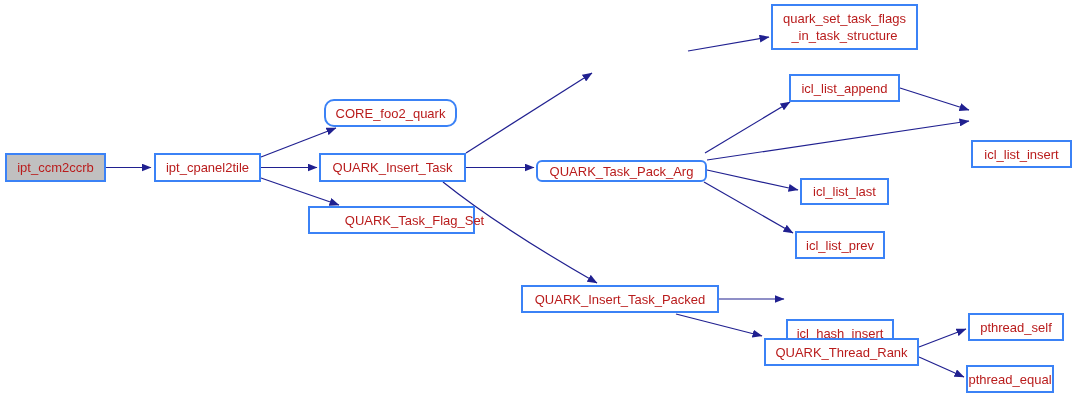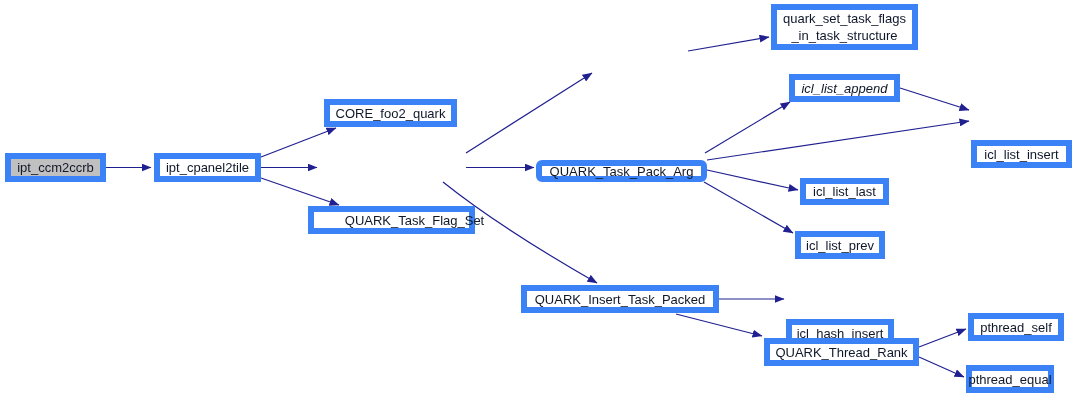--- a/index.html
+++ b/index.html
@@ -18,23 +18,23 @@
   .edges {
     position: absolute;
     left: 0;
     top: 0;
     width: 1080px;
     height: 400px;
   }
   .node {
     position: absolute;
     box-sizing: border-box;
-    border: 6px solid #3b82f6;
+    border: 2px solid #3b82f6;
     background: #ffffff;
-    color: #0f172a;
+    color: #b91c1c;
     font-size: 13px;
     line-height: 17px;
     display: flex;
     align-items: center;
     justify-content: center;
     text-align: center;
     white-space: pre-line;
     cursor: pointer;
   }
   .node.highlight {
@@ -71,30 +71,31 @@
       <line x1="676" y1="314" x2="762" y2="336" marker-end="url(#arrow)"></line>
       <line x1="919" y1="347" x2="966" y2="329" marker-end="url(#arrow)"></line>
       <line x1="919" y1="357" x2="964" y2="377" marker-end="url(#arrow)"></line>
     </g>
   </svg>
 
   <div class="node highlight" style="left:5px; top:153px; width:101px; height:29px;">ipt_ccm2ccrb</div>
 
   <div class="node" style="left:154px; top:153px; width:107px; height:29px;">ipt_cpanel2tile</div>
 
-  <div class="node" style="left:324px; top:99px; width:133px; height:28px;">CORE_foo2_quark</div>
+  <div class="node" style="left:324px; top:99px; width:133px; height:28px;border-radius:10px;">CORE_foo2_quark</div>
 
+  <div class="node" style="left:319px; top:153px; width:147px; height:29px;">QUARK_Insert_Task</div>
 
   <div class="node" style="left:308px; top:206px; width:167px; height:28px;padding-left:46px;">QUARK_Task_Flag_Set</div>
 
 
   <div class="node" style="left:771px; top:4px; width:147px; height:46px;">quark_set_task_flags
 _in_task_structure</div>
 
-  <div class="node" style="left:789px; top:74px; width:111px; height:28px;font-style:italic;">icl_list_append</div>
+  <div class="node" style="left:789px; top:74px; width:111px; height:28px;">icl_list_append</div>
 
   <div class="node" style="left:536px; top:160px; width:171px; height:22px;border-radius:6px;">QUARK_Task_Pack_Arg</div>
 
   <div class="node" style="left:971px; top:100px; width:101px; height:28px;margin-top:40px;">icl_list_insert</div>
 
   <div class="node" style="left:800px; top:178px; width:89px; height:27px;">icl_list_last</div>
 
   <div class="node" style="left:795px; top:231px; width:90px; height:28px;">icl_list_prev</div>
 
   <div class="node" style="left:521px; top:285px; width:198px; height:28px;">QUARK_Insert_Task_Packed</div>

